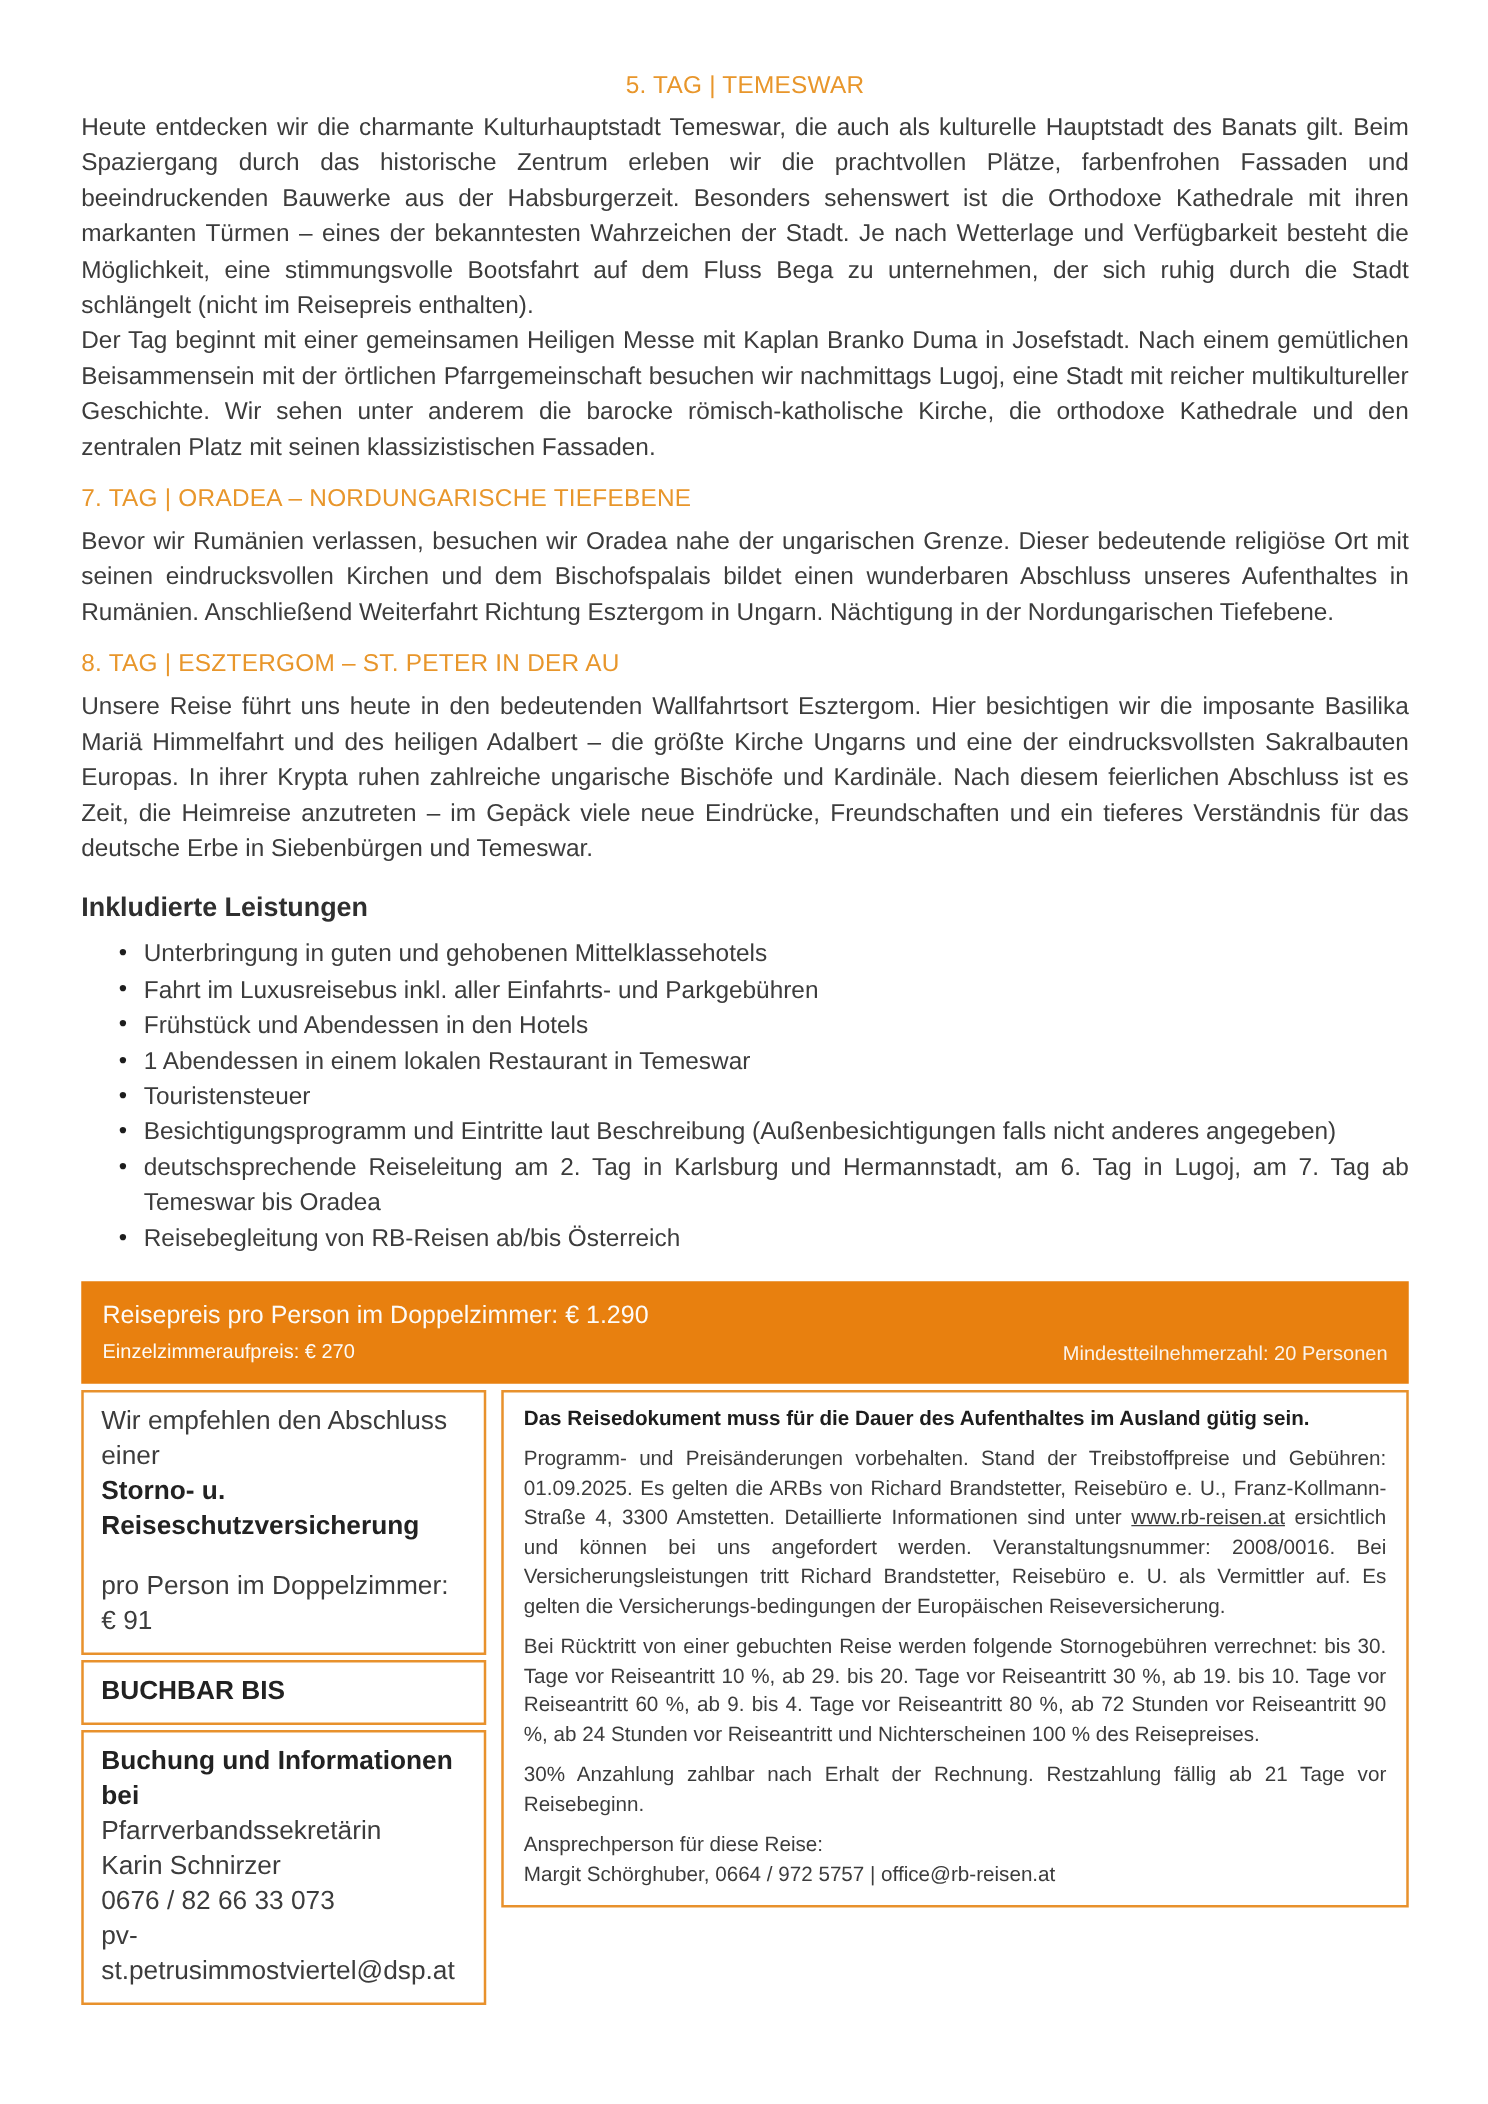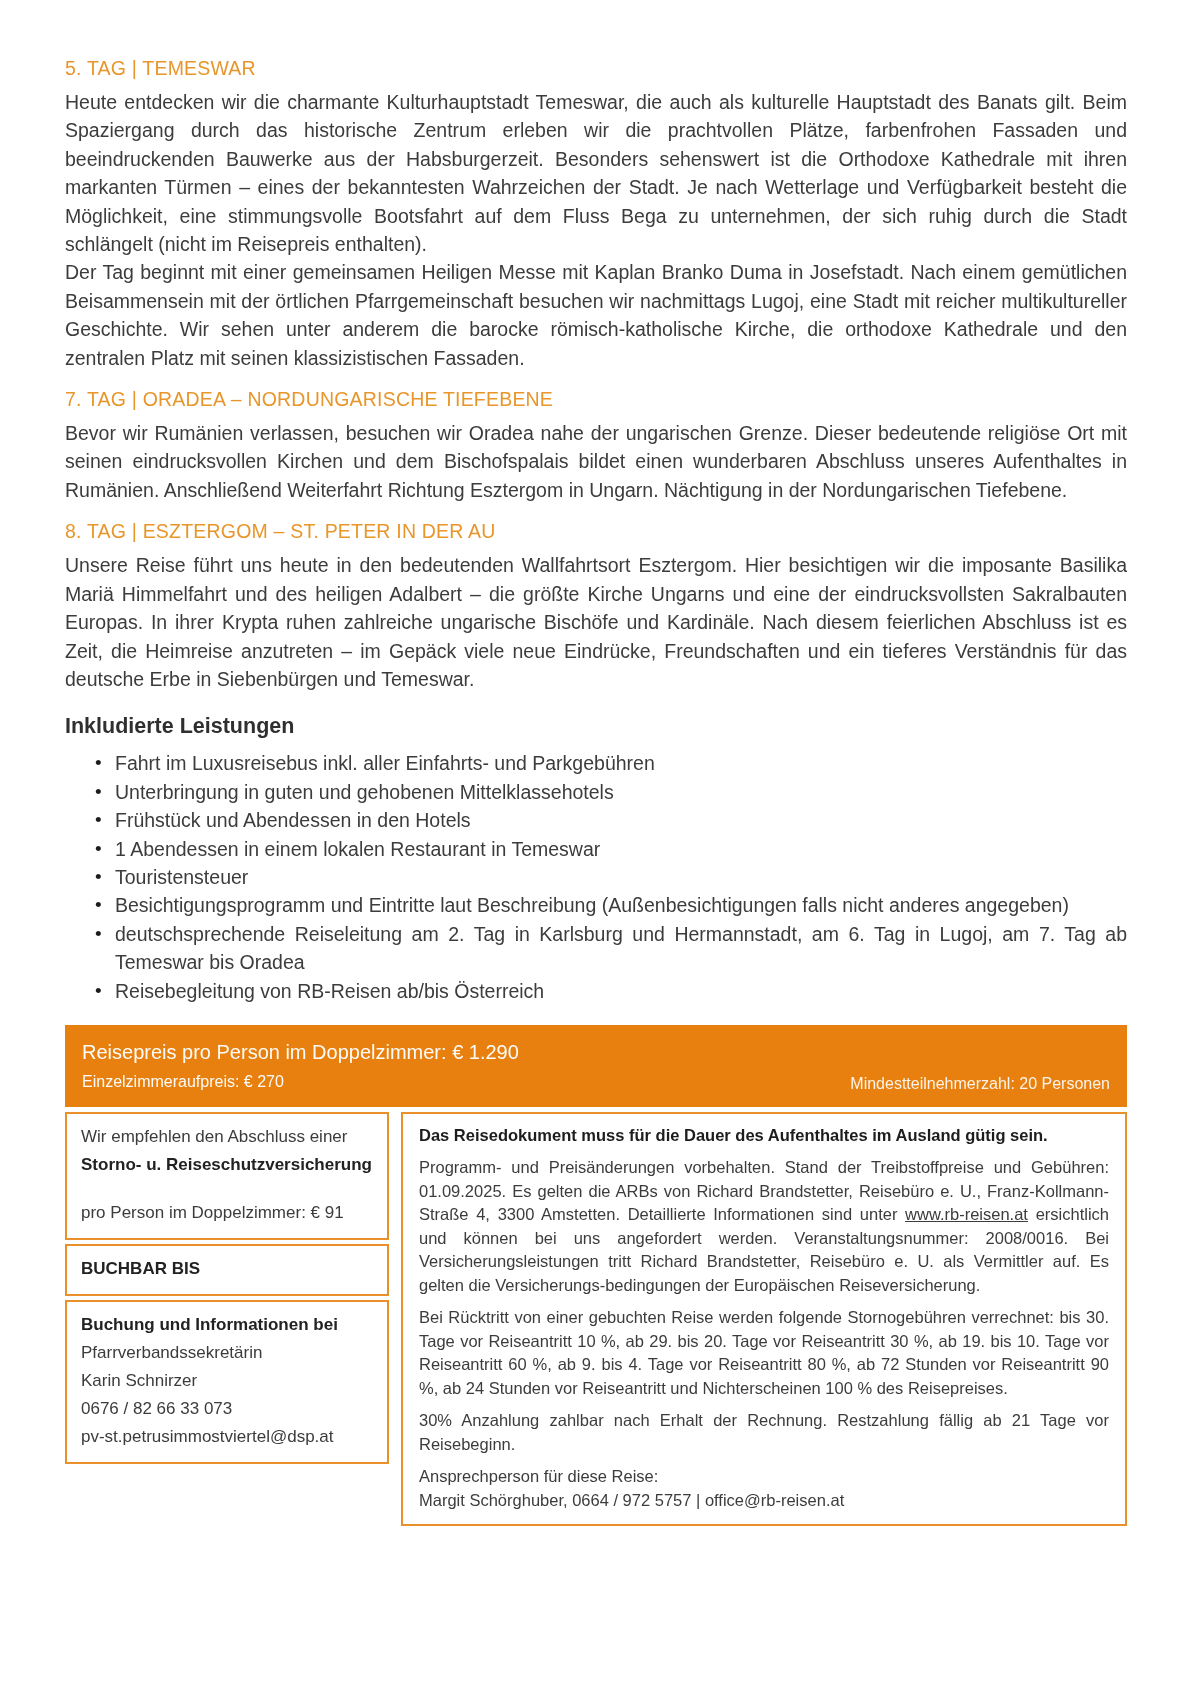--- a/index.html
+++ b/index.html
@@ -2,42 +2,42 @@
 <html lang="de"><head>
 <meta charset="utf-8">
 <style>
   html,body{margin:0;padding:0;background:#ffffff;}
   body{font-family:"Liberation Sans","DejaVu Sans",sans-serif;color:#3c3c3c;}
   .page{position:relative;width:1190px;height:1683px;background:#fff;box-sizing:border-box;
         padding:57px 63px 0 65px;overflow:hidden;}
 
   
   .section-heading{color:#e8962b;font-size:19.5px;font-weight:400;margin:16px 0 8px;line-height:23px;letter-spacing:.2px;}
-  .section-heading.first{margin-top:0;}
+  .section-heading.first{margin-top:0;text-align:center;}
   .section-body{font-size:19.5px;line-height:28.4px;text-align:justify;margin:0;}
 
   
   .included-heading{color:#2f2f2f;font-size:21.5px;font-weight:700;margin:20px 0 10px;line-height:26px;}
   ul.included-list{list-style:none;margin:0;padding:0;}
   ul.included-list li{position:relative;padding-left:50px;font-size:19.5px;line-height:28.4px;text-align:justify;}
   ul.included-list li::before{content:"\2022";position:absolute;left:30px;top:0;color:#1d1d1d;font-size:19px;}
 
   
   .price-banner{margin-top:20px;background:#e8800f;color:#fdfbf8;padding:13px 17px 11px;box-sizing:border-box;}
   .price-line1{font-size:20px;line-height:29px;}
   .price-line2-row{display:flex;justify-content:space-between;align-items:flex-end;}
   .price-line2{font-size:16px;line-height:29px;}
   .min-participants{font-size:16px;line-height:24px;color:#fbf3ea;}
 
   
   .info-columns{display:flex;gap:12px;margin-top:5px;align-items:flex-start;}
   .info-left{width:324px;flex:none;display:flex;flex-direction:column;}
   .info-right{flex:1;}
   .obox{border:2px solid #e8912c;background:#fff;box-sizing:border-box;}
-  .left-box{padding:9px 14px 11px;font-size:17px;line-height:28px;margin-top:4px;}
+  .left-box{padding:9px 14px 11px;font-size:21px;line-height:28px;margin-top:4px;}
   .left-box.first{margin-top:0;}
   .bold-dark{font-weight:700;color:#222;}
   .insurance-prices{margin-top:20px;}
 
   .terms-box{padding:10px 16px 12px;font-size:16.5px;line-height:23.5px;text-align:justify;}
   .terms-box p{margin:0 0 9px;}
   .terms-box p:last-child{margin-bottom:0;}
   .terms-doc-note{font-weight:700;color:#1d1d1d;text-align:left;}
   .terms-link{text-decoration:underline;color:#3c3c3c;}
   .terms-contact-label{margin-bottom:0 !important;}
@@ -53,22 +53,22 @@
   <p class="section-body">Der Tag beginnt mit einer gemeinsamen Heiligen Messe mit Kaplan Branko Duma in Josefstadt. Nach einem gemütlichen Beisammensein mit der örtlichen Pfarrgemeinschaft besuchen wir nachmittags Lugoj, eine Stadt mit reicher multikultureller Geschichte. Wir sehen unter anderem die barocke römisch-katholische Kirche, die orthodoxe Kathedrale und den zentralen Platz mit seinen klassizistischen Fassaden.</p>
 
   <h3 class="section-heading">7. TAG | ORADEA – NORDUNGARISCHE TIEFEBENE</h3>
   <p class="section-body">Bevor wir Rumänien verlassen, besuchen wir Oradea nahe der ungarischen Grenze. Dieser bedeutende religiöse Ort mit seinen eindrucksvollen Kirchen und dem Bischofspalais bildet einen wunderbaren Abschluss unseres Aufenthaltes in Rumänien. Anschließend Weiterfahrt Richtung Esztergom in Ungarn. Nächtigung in der Nordungarischen Tiefebene.</p>
 
   <h3 class="section-heading">8. TAG | ESZTERGOM – ST. PETER IN DER AU</h3>
   <p class="section-body">Unsere Reise führt uns heute in den bedeutenden Wallfahrtsort Esztergom. Hier besichtigen wir die imposante Basilika Mariä Himmelfahrt und des heiligen Adalbert – die größte Kirche Ungarns und eine der eindrucksvollsten Sakralbauten Europas. In ihrer Krypta ruhen zahlreiche ungarische Bischöfe und Kardinäle. Nach diesem feierlichen Abschluss ist es Zeit, die Heimreise anzutreten – im Gepäck viele neue Eindrücke, Freundschaften und ein tieferes Verständnis für das deutsche Erbe in Siebenbürgen und Temeswar.</p>
 
   <h2 class="included-heading">Inkludierte Leistungen</h2>
   <ul class="included-list">
+    <li>Unterbringung in guten und gehobenen Mittelklassehotels</li>
     <li>Fahrt im Luxusreisebus inkl. aller Einfahrts- und Parkgebühren</li>
-    <li>Unterbringung in guten und gehobenen Mittelklassehotels</li>
     <li>Frühstück und Abendessen in den Hotels</li>
     <li>1 Abendessen in einem lokalen Restaurant in Temeswar</li>
     <li>Touristensteuer</li>
     <li>Besichtigungsprogramm und Eintritte laut Beschreibung (Außenbesichtigungen falls nicht anderes angegeben)</li>
     <li>deutschsprechende Reiseleitung am 2. Tag in Karlsburg und Hermannstadt, am 6. Tag in Lugoj, am 7. Tag ab Temeswar bis Oradea</li>
     <li>Reisebegleitung von RB-Reisen ab/bis Österreich</li>
   </ul>
 
   <div class="price-banner">
     <div class="price-line1">Reisepreis pro Person im Doppelzimmer: € 1.290</div>

